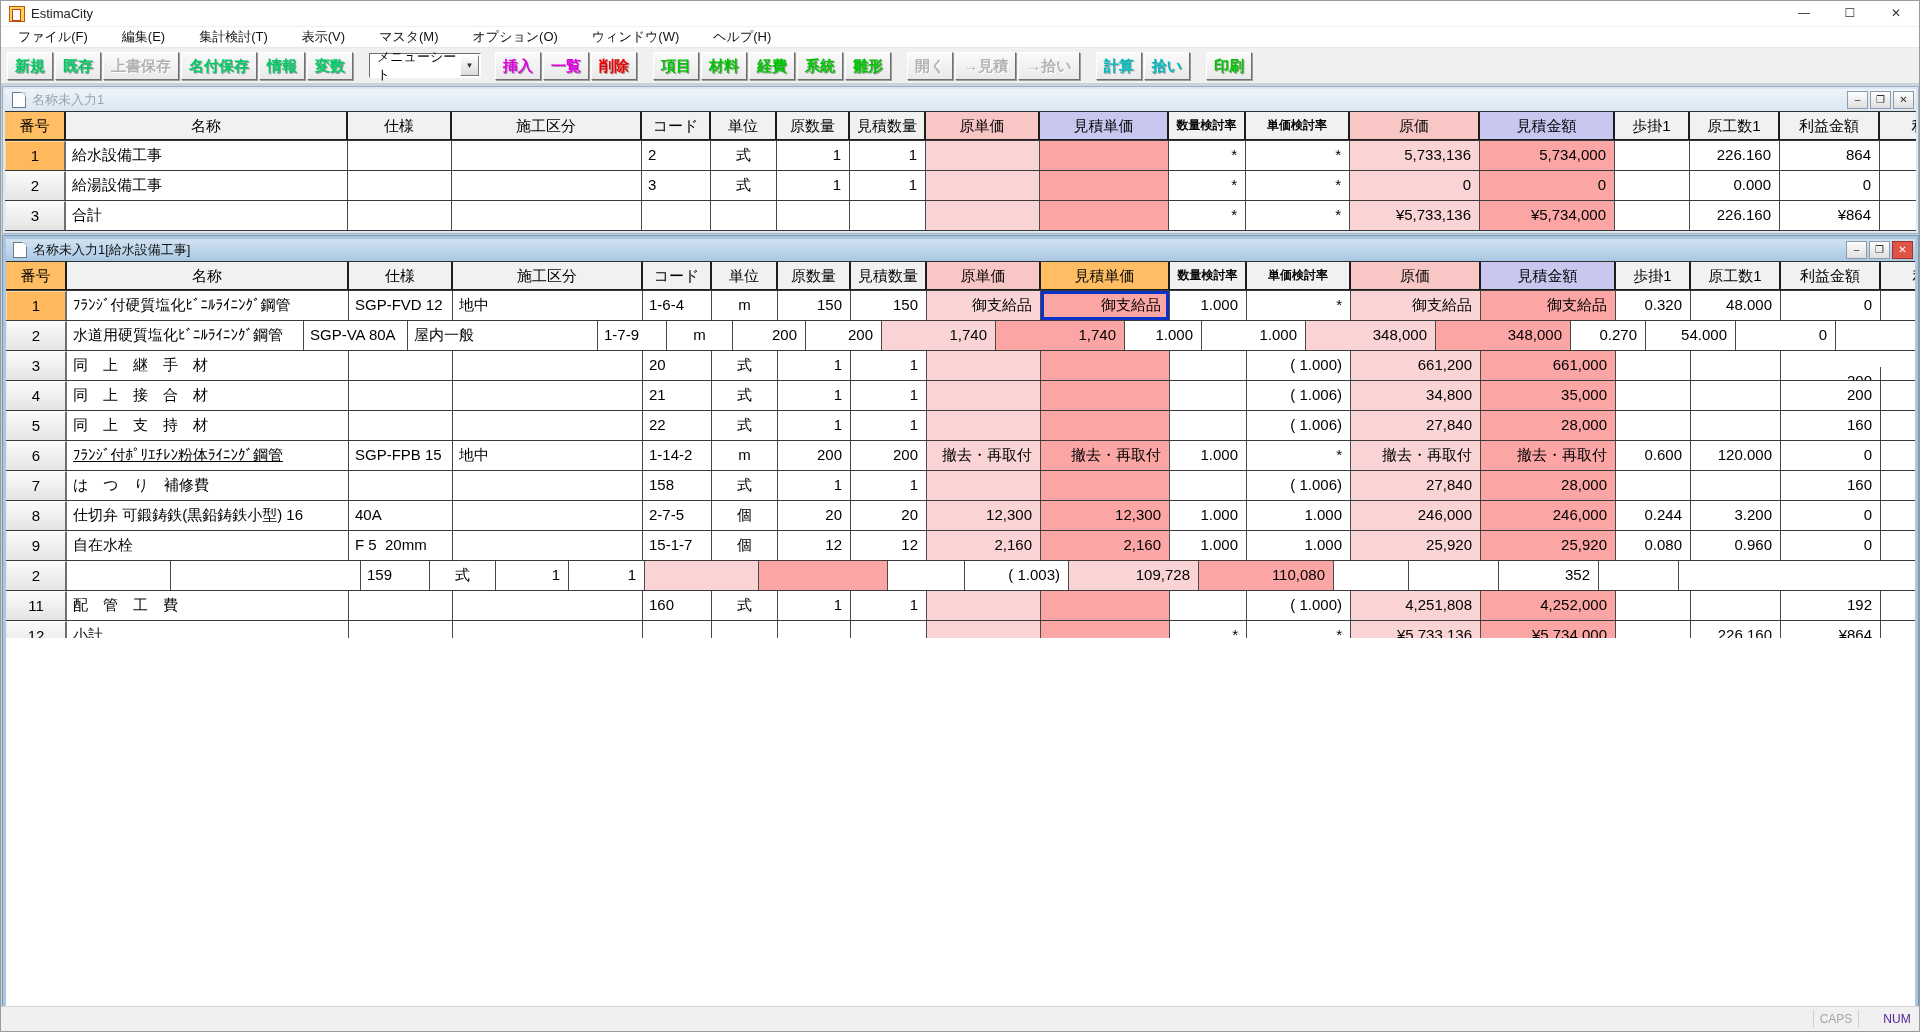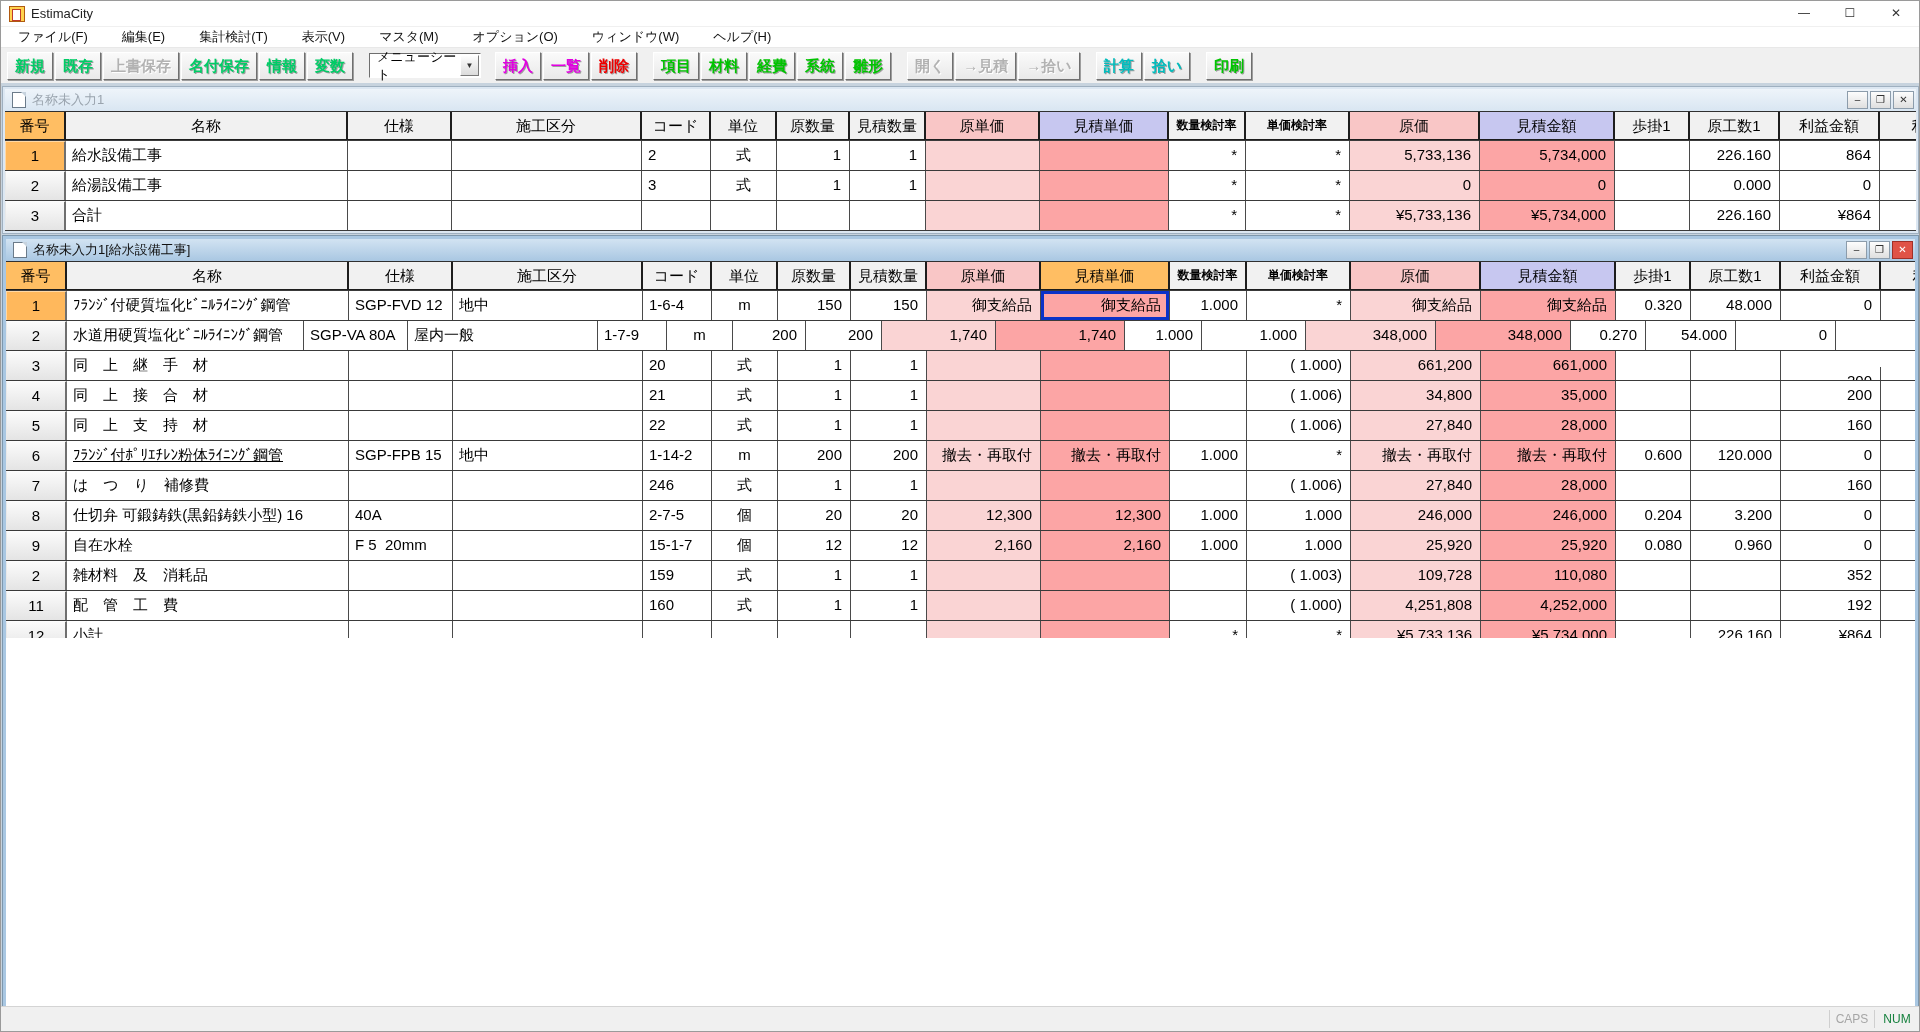--- a/index.html
+++ b/index.html
@@ -67,21 +67,21 @@
   .numcell.sel{background:#ffb85c;border-top:1px solid #ffd9a6;border-left:1px solid #ffd9a6;}
   .selected-cell{box-shadow:inset 0 0 0 3px #0b32c8;}
   .canvas{position:absolute;left:0;right:0;bottom:0;top:399px;background:#fff;}
 
   
   .statusbar{position:absolute;left:0;right:0;bottom:0;height:24px;background:#f0f0f0;border-top:1px solid #d4d4d4;
              display:flex;align-items:center;font-size:12px;}
   .statusbar .fill{flex:1;}
   .sseg{width:44px;height:18px;border-left:1px solid #cfcfcf;text-align:center;line-height:18px;}
   .sseg.dim{color:#a6a6a6;}
-  .sseg.on{color:#15803d;}
+  .sseg.on{color:#4c1d95;padding-left:16px;}
 </style>
 </head>
 <body>
 
 <div class="app">
 
   <div class="titlebar">
     <div class="app-icon"></div>
     <span class="title">EstimaCity</span>
     <div class="spacer"></div>
@@ -383,21 +383,21 @@
             <div class="cell al-right" style="width: 75px;">0.600</div>
             <div class="cell al-right" style="width: 90px;">120.000</div>
             <div class="cell al-right" style="width: 100px;">0</div>
             <div class="cell al-right" style="width: 80px;"></div>
           </div>
           <div class="trow">
             <div class="cell al-center numcell" style="width: 61px;">7</div>
             <div class="cell al-left" style="width: 282px;">は　つ　り　補修費</div>
             <div class="cell al-left" style="width: 104px;"></div>
             <div class="cell al-left" style="width: 190px;"></div>
-            <div class="cell al-left" style="width: 69px;">246</div>
+            <div class="cell al-left" style="width: 69px;">158</div>
             <div class="cell al-center" style="width: 66px;">式</div>
             <div class="cell al-right" style="width: 73px;">1</div>
             <div class="cell al-right" style="width: 76px;">1</div>
             <div class="cell al-right cb-pink" style="width: 114px;"></div>
             <div class="cell al-right cb-lav" style="width: 129px;"></div>
             <div class="cell al-right" style="width: 77px;"></div>
             <div class="cell al-right" style="width: 104px;">( 1.006)</div>
             <div class="cell al-right cb-pink" style="width: 130px;">27,840</div>
             <div class="cell al-right cb-lav" style="width: 135px;">28,000</div>
             <div class="cell al-right" style="width: 75px;"></div>
@@ -413,21 +413,21 @@
             <div class="cell al-left" style="width: 69px;">2-7-5</div>
             <div class="cell al-center" style="width: 66px;">個</div>
             <div class="cell al-right" style="width: 73px;">20</div>
             <div class="cell al-right" style="width: 76px;">20</div>
             <div class="cell al-right cb-pink" style="width: 114px;">12,300</div>
             <div class="cell al-right cb-lav" style="width: 129px;">12,300</div>
             <div class="cell al-right" style="width: 77px;">1.000</div>
             <div class="cell al-right" style="width: 104px;">1.000</div>
             <div class="cell al-right cb-pink" style="width: 130px;">246,000</div>
             <div class="cell al-right cb-lav" style="width: 135px;">246,000</div>
-            <div class="cell al-right" style="width: 75px;">0.204</div>
+            <div class="cell al-right" style="width: 75px;">0.244</div>
             <div class="cell al-right" style="width: 90px;">3.200</div>
             <div class="cell al-right" style="width: 100px;">0</div>
             <div class="cell al-right" style="width: 80px;"></div>
           </div>
           <div class="trow">
             <div class="cell al-center numcell" style="width: 61px;">9</div>
             <div class="cell al-left" style="width: 282px;">自在水栓</div>
             <div class="cell al-left" style="width: 104px;">F 5  20mm</div>
             <div class="cell al-left" style="width: 190px;"></div>
             <div class="cell al-left" style="width: 69px;">15-1-7</div>
@@ -440,21 +440,20 @@
             <div class="cell al-right" style="width: 104px;">1.000</div>
             <div class="cell al-right cb-pink" style="width: 130px;">25,920</div>
             <div class="cell al-right cb-lav" style="width: 135px;">25,920</div>
             <div class="cell al-right" style="width: 75px;">0.080</div>
             <div class="cell al-right" style="width: 90px;">0.960</div>
             <div class="cell al-right" style="width: 100px;">0</div>
             <div class="cell al-right" style="width: 80px;"></div>
           </div>
           <div class="trow">
             <div class="cell al-center numcell" style="width: 61px;">2</div>
-            <div class="cell al-left" style="width: 282px;">雑材料　及　消耗品</div>
             <div class="cell al-left" style="width: 104px;"></div>
             <div class="cell al-left" style="width: 190px;"></div>
             <div class="cell al-left" style="width: 69px;">159</div>
             <div class="cell al-center" style="width: 66px;">式</div>
             <div class="cell al-right" style="width: 73px;">1</div>
             <div class="cell al-right" style="width: 76px;">1</div>
             <div class="cell al-right cb-pink" style="width: 114px;"></div>
             <div class="cell al-right cb-lav" style="width: 129px;"></div>
             <div class="cell al-right" style="width: 77px;"></div>
             <div class="cell al-right" style="width: 104px;">( 1.003)</div>

